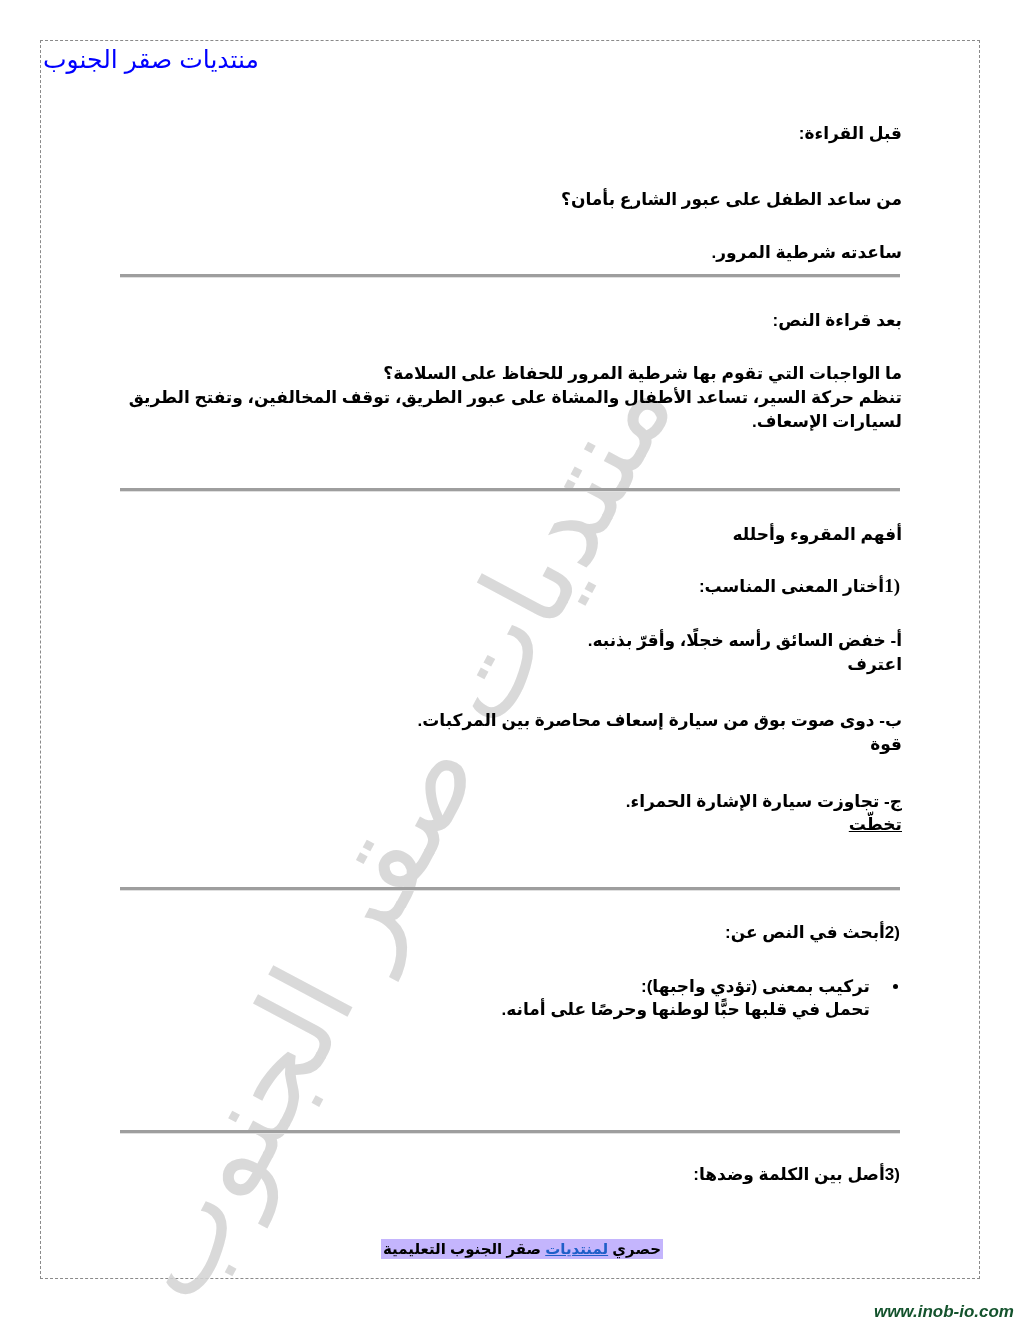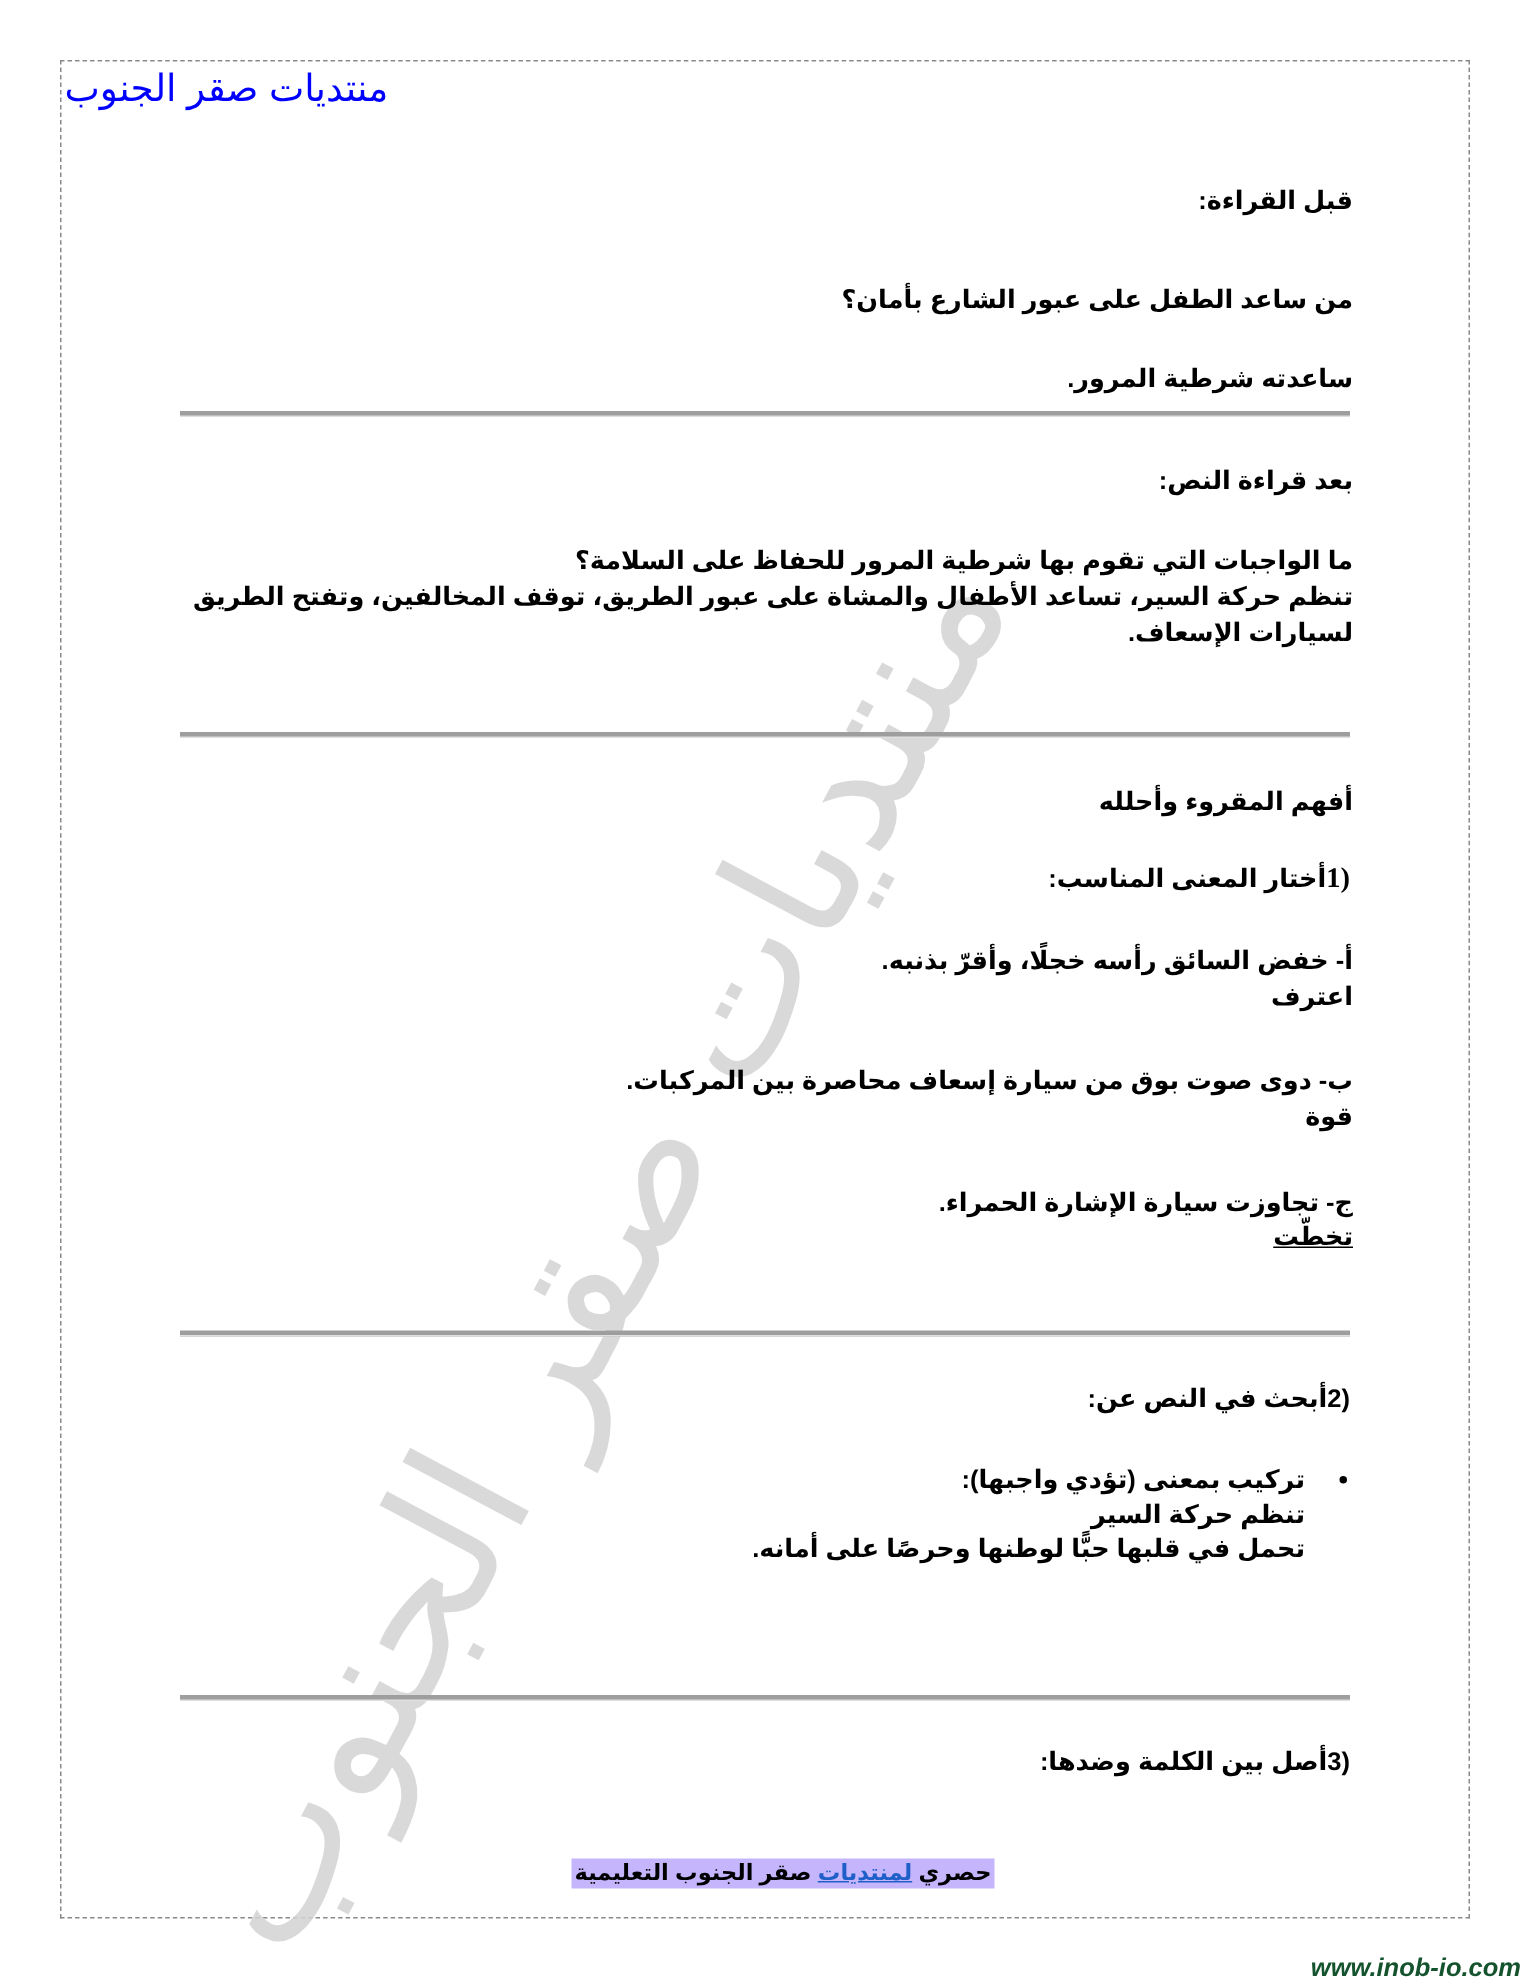--- a/index.html
+++ b/index.html
@@ -90,23 +90,20 @@
 
 <div class="txt" style="top:921px; right:120px;">
   <span>(2</span><span>أبحث في النص عن:</span>
 </div>
 
 <ul class="bullet-list">
   <li>
     <span class="dot"></span>
     <span>تركيب بمعنى (تؤدي واجبها):</span>
   </li>
-  <li class="underline-none">
-    <span>تنظم حركة السير</span>
-  </li>
   <li>
     <span>تحمل في قلبها حبًّا لوطنها وحرصًا على أمانه.</span>
   </li>
 </ul>
 
 <div class="rule" style="top:1130px;"></div>
 
 <div class="txt" style="top:1163px; right:120px;">
   <span>(3</span><span>أصل بين الكلمة وضدها:</span>
 </div>

